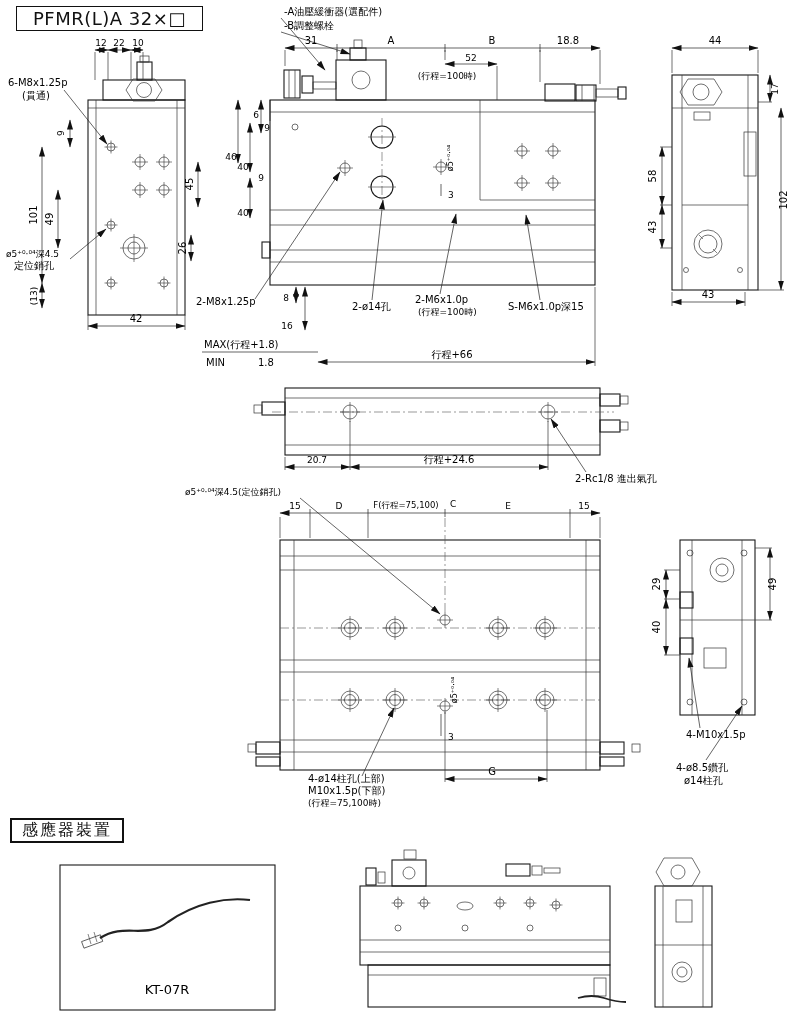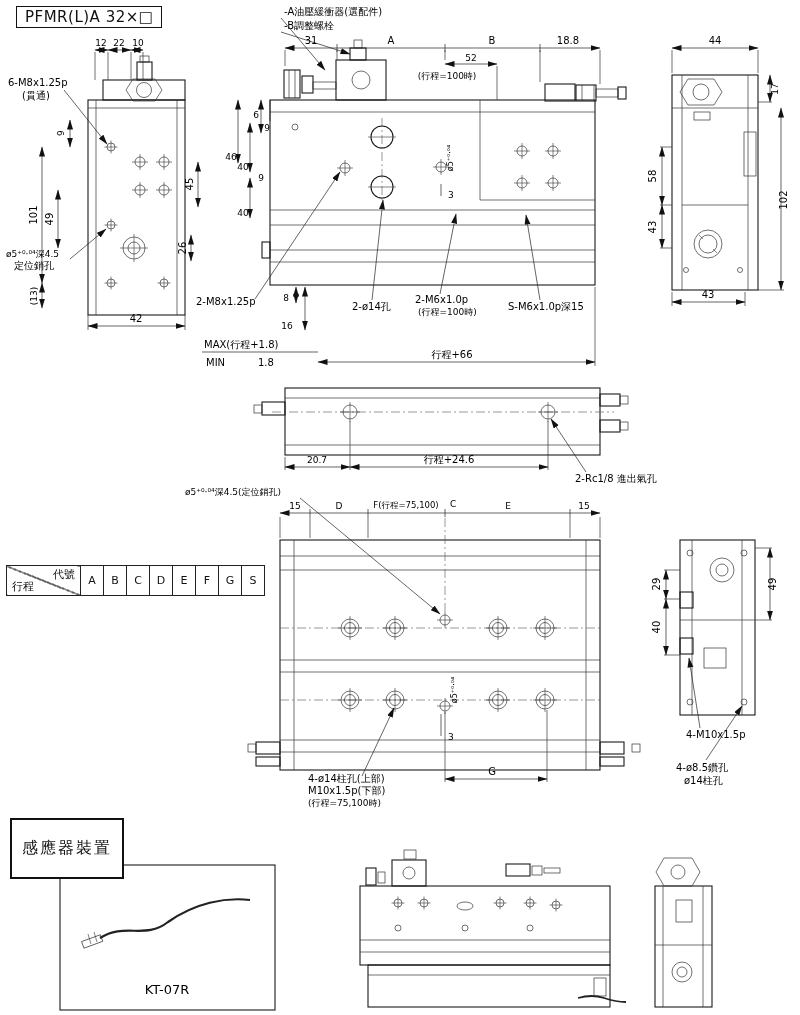--- a/index.html
+++ b/index.html
@@ -9,22 +9,22 @@
   .o{fill:none;stroke:#1a1a1a;stroke-width:1.1}
   .i{fill:none;stroke:#333;stroke-width:0.7}
   .d{fill:none;stroke:#222;stroke-width:0.7}
   .dm{marker-start:url(#ar);marker-end:url(#ar)}
   .le{fill:none;stroke:#222;stroke-width:0.7;marker-end:url(#ar)}
   .cl{stroke:#333;stroke-width:0.6}
   .cl2{stroke:#555;stroke-width:0.6;stroke-dasharray:9 3 2 3;fill:none}
   text{font-family:"DejaVu Sans",sans-serif;font-size:10px;fill:#000}
   .t9{font-size:9px}.t85{font-size:8.5px}.t8{font-size:8px}.t13{font-size:13px}
   .mid{text-anchor:middle}
-  .title-box{position:absolute;left:16px;top:6px;border:1.6px solid #111;padding:1px 8px;font-size:15px;letter-spacing:.5px;background:#fff}
-  .sensor-head{position:absolute;left:10px;top:818px;border:2px solid #111;padding:18px 10px;font-size:16px;letter-spacing:2px;background:#fff}
+  .title-box{position:absolute;left:16px;top:6px;border:1.6px solid #111;padding:1px 16px;font-size:18px;letter-spacing:.5px;background:#fff}
+  .sensor-head{position:absolute;left:10px;top:818px;border:2px solid #111;padding:0 10px;font-size:16px;letter-spacing:2px;background:#fff}
   table.dim{position:absolute;left:6px;top:565px;border-collapse:collapse;font-size:11px;text-align:center;background:#fff}
   table.dim td{border:1px solid #222;min-width:23px;height:19px;padding:0 2px}
   table.dim tr:first-child td{height:30px}
   td.diag{position:relative;width:74px;padding:0;background:
     linear-gradient(to top right,transparent calc(50% - .6px),#222 calc(50% - .6px),#222 calc(50% + .6px),transparent calc(50% + .6px))}
   .diag-top{position:absolute;top:1px;right:5px;font-size:11px}
   .diag-bot{position:absolute;bottom:1px;left:5px;font-size:11px}
 </style>
 </head>
 <body>
@@ -439,30 +439,16 @@
     <polygon points="664,858 692,858 700,872 692,886 664,886 656,872" class="i"></polygon>
     <circle cx="678" cy="872" r="7" class="i"></circle>
     <rect x="676" y="900" width="16" height="22" class="i"></rect>
     <circle cx="682" cy="972" r="10" class="i"></circle>
     <circle cx="682" cy="972" r="5" class="i"></circle>
   </g>
 </svg>
 
 <table class="dim">
   <tbody>
-      <tr>
-    <td class="diag">
-      <span class="diag-top">代號</span>
-      <span class="diag-bot">行程</span>
-    </td>
-    <td>A</td>
-    <td>B</td>
-    <td>C</td>
-    <td>D</td>
-    <td>E</td>
-    <td>F</td>
-    <td>G</td>
-    <td>S</td>
-  </tr>
 </tbody>
   </table>
 
 <div class="sensor-head">感應器裝置</div>
 
 </body></html>

